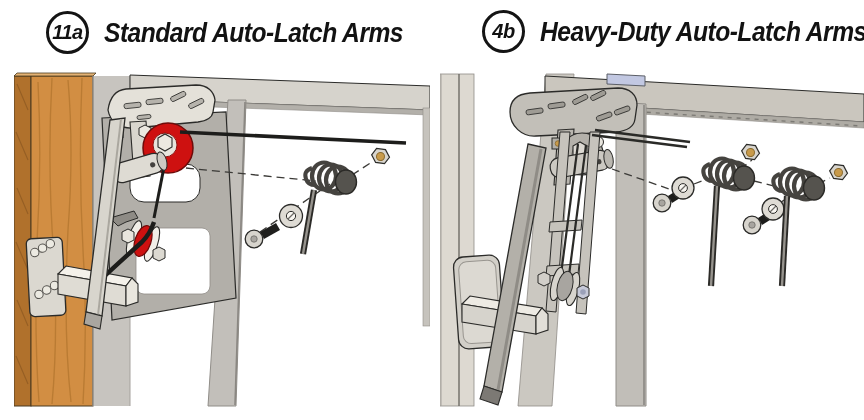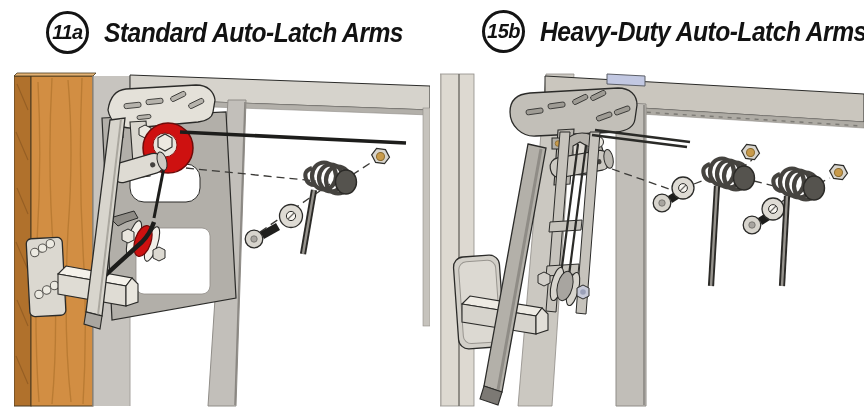--- a/index.html
+++ b/index.html
@@ -22,21 +22,21 @@
 <body>
 
 <div id="stage">
 
   <div class="fig-header" id="fig-header-a">
     <div class="badge">11a</div>
     <div class="fig-title">Standard Auto-Latch Arms</div>
   </div>
 
   <div class="fig-header" id="fig-header-b">
-    <div class="badge">15b</div>
+    <div class="badge">4b</div>
     <div class="fig-title">Heavy-Duty Auto-Latch Arms</div>
   </div>
 
   <svg id="panel-a" class="panel" width="416" height="336" viewBox="0 0 416 336">
 
     <g>
       <rect x="0" y="4" width="17" height="330" stroke="#4a3a20" stroke-width="1" fill="#b0712c"></rect>
       <rect x="17" y="4" width="62" height="330" stroke="#4a3a20" stroke-width="1" fill="#d28e43"></rect>
       <polygon points="0,4 79,4 82,1 3,1" fill="#e4b273" stroke="#4a3a20" stroke-width="0.8"></polygon>
       <g stroke="#b87a32" stroke-width="1.4" opacity="0.9">

